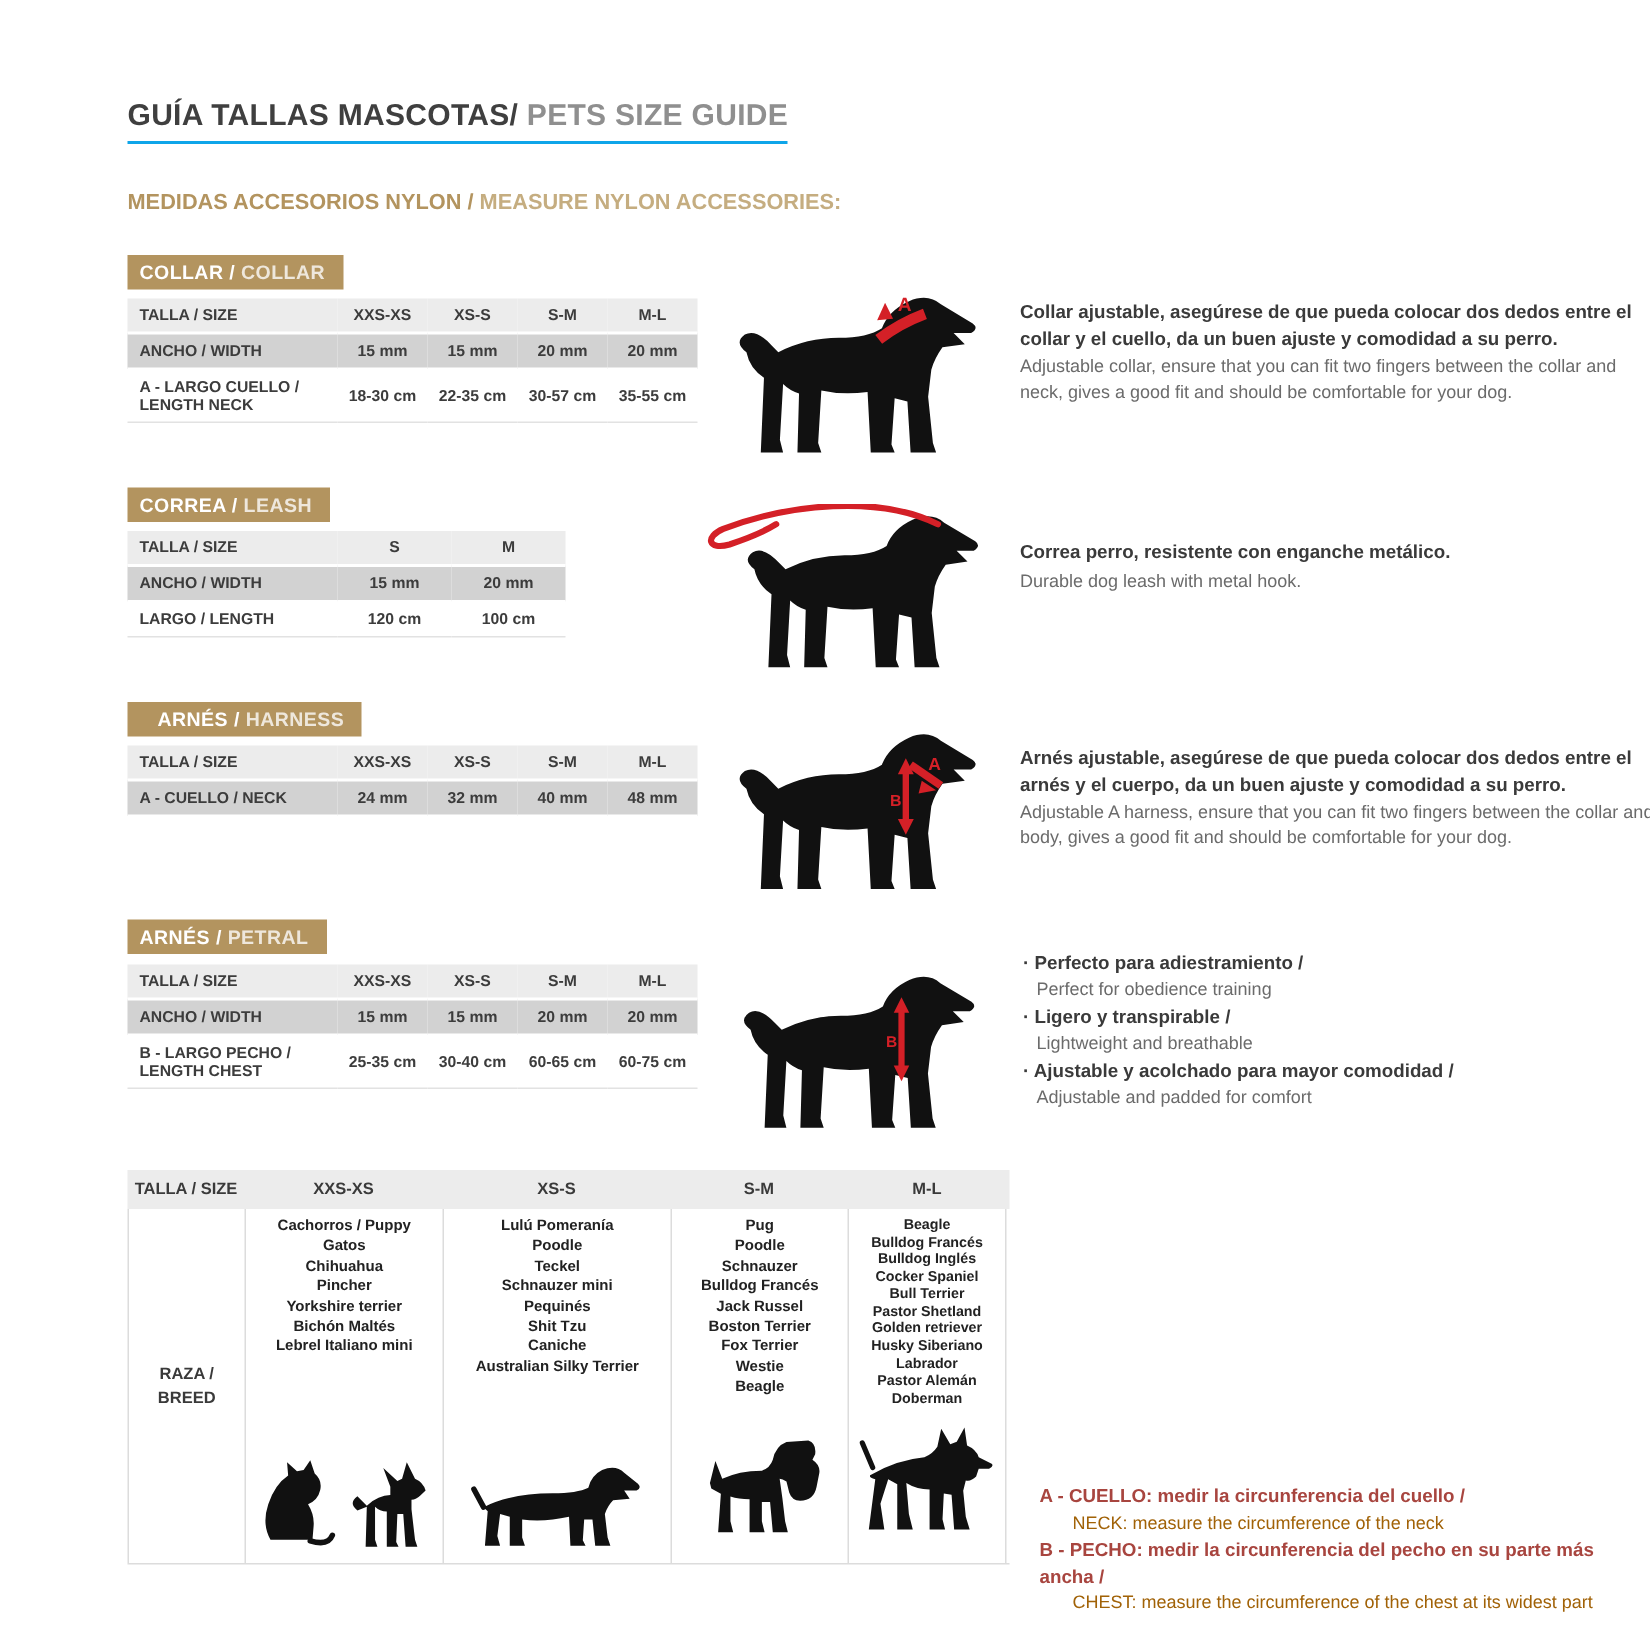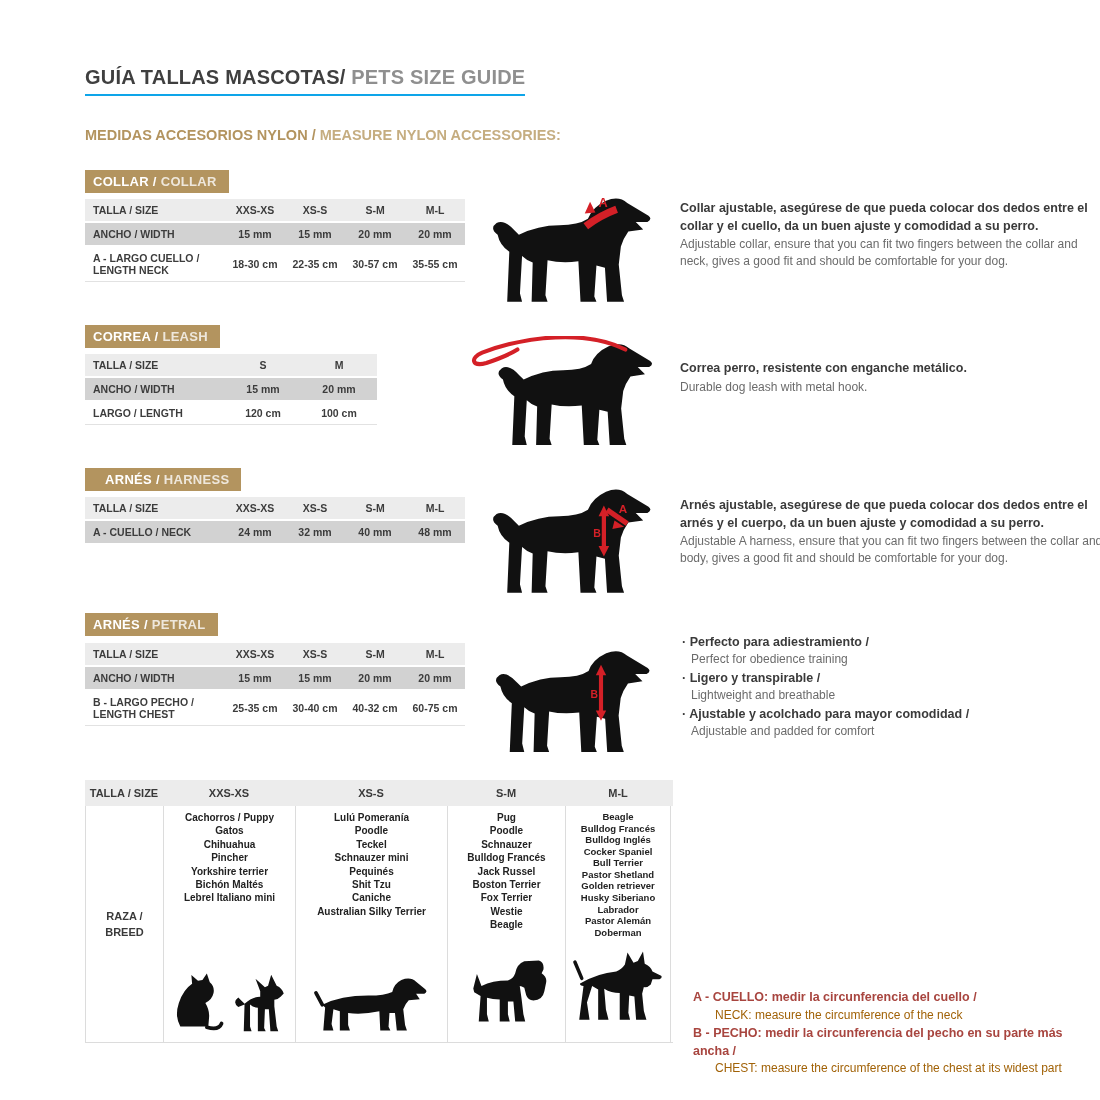--- a/index.html
+++ b/index.html
@@ -230,21 +230,21 @@
       <td class="lbl">ANCHO / WIDTH</td>
       <td>15 mm</td>
       <td>15 mm</td>
       <td>20 mm</td>
       <td>20 mm</td>
     </tr>
     <tr class="plain">
       <td class="lbl">B - LARGO PECHO / LENGTH CHEST</td>
       <td>25-35 cm</td>
       <td>30-40 cm</td>
-      <td>40-32 cm</td>
+      <td>60-65 cm</td>
       <td>60-75 cm</td>
     </tr>
   </tbody>
     </table>
 
   <div class="dogfig" style="left:490px;top:643px;">
     <svg width="166" height="112" viewBox="0 0 160 108">
       <path fill="#111" d="M10 42 Q2 36 9 31 Q16 27 26 38 L30 42 Q48 33 68 33 Q86 33 95 27 Q99 16 112 10 Q124 5 132 12 L152 24 Q156 27 151 30 L140 30 L147 37 L133 39 Q128 46 126 53 L124 70 L127 99 L129 105 L113 105 L111 73 L103 71 L101 100 L103 105 L88 105 L86 67 Q70 69 57 66 L55 99 L57 105 L42 105 L43 68 Q37 66 33 62 L31 97 L33 105 L19 105 L21 58 Q12 52 10 42 Z"></path>
       <path fill="none" stroke="#d42027" stroke-width="4" d="M107 30 L107 68"></path>
       <polygon fill="#d42027" points="102,31 107,21 112,31"></polygon>

